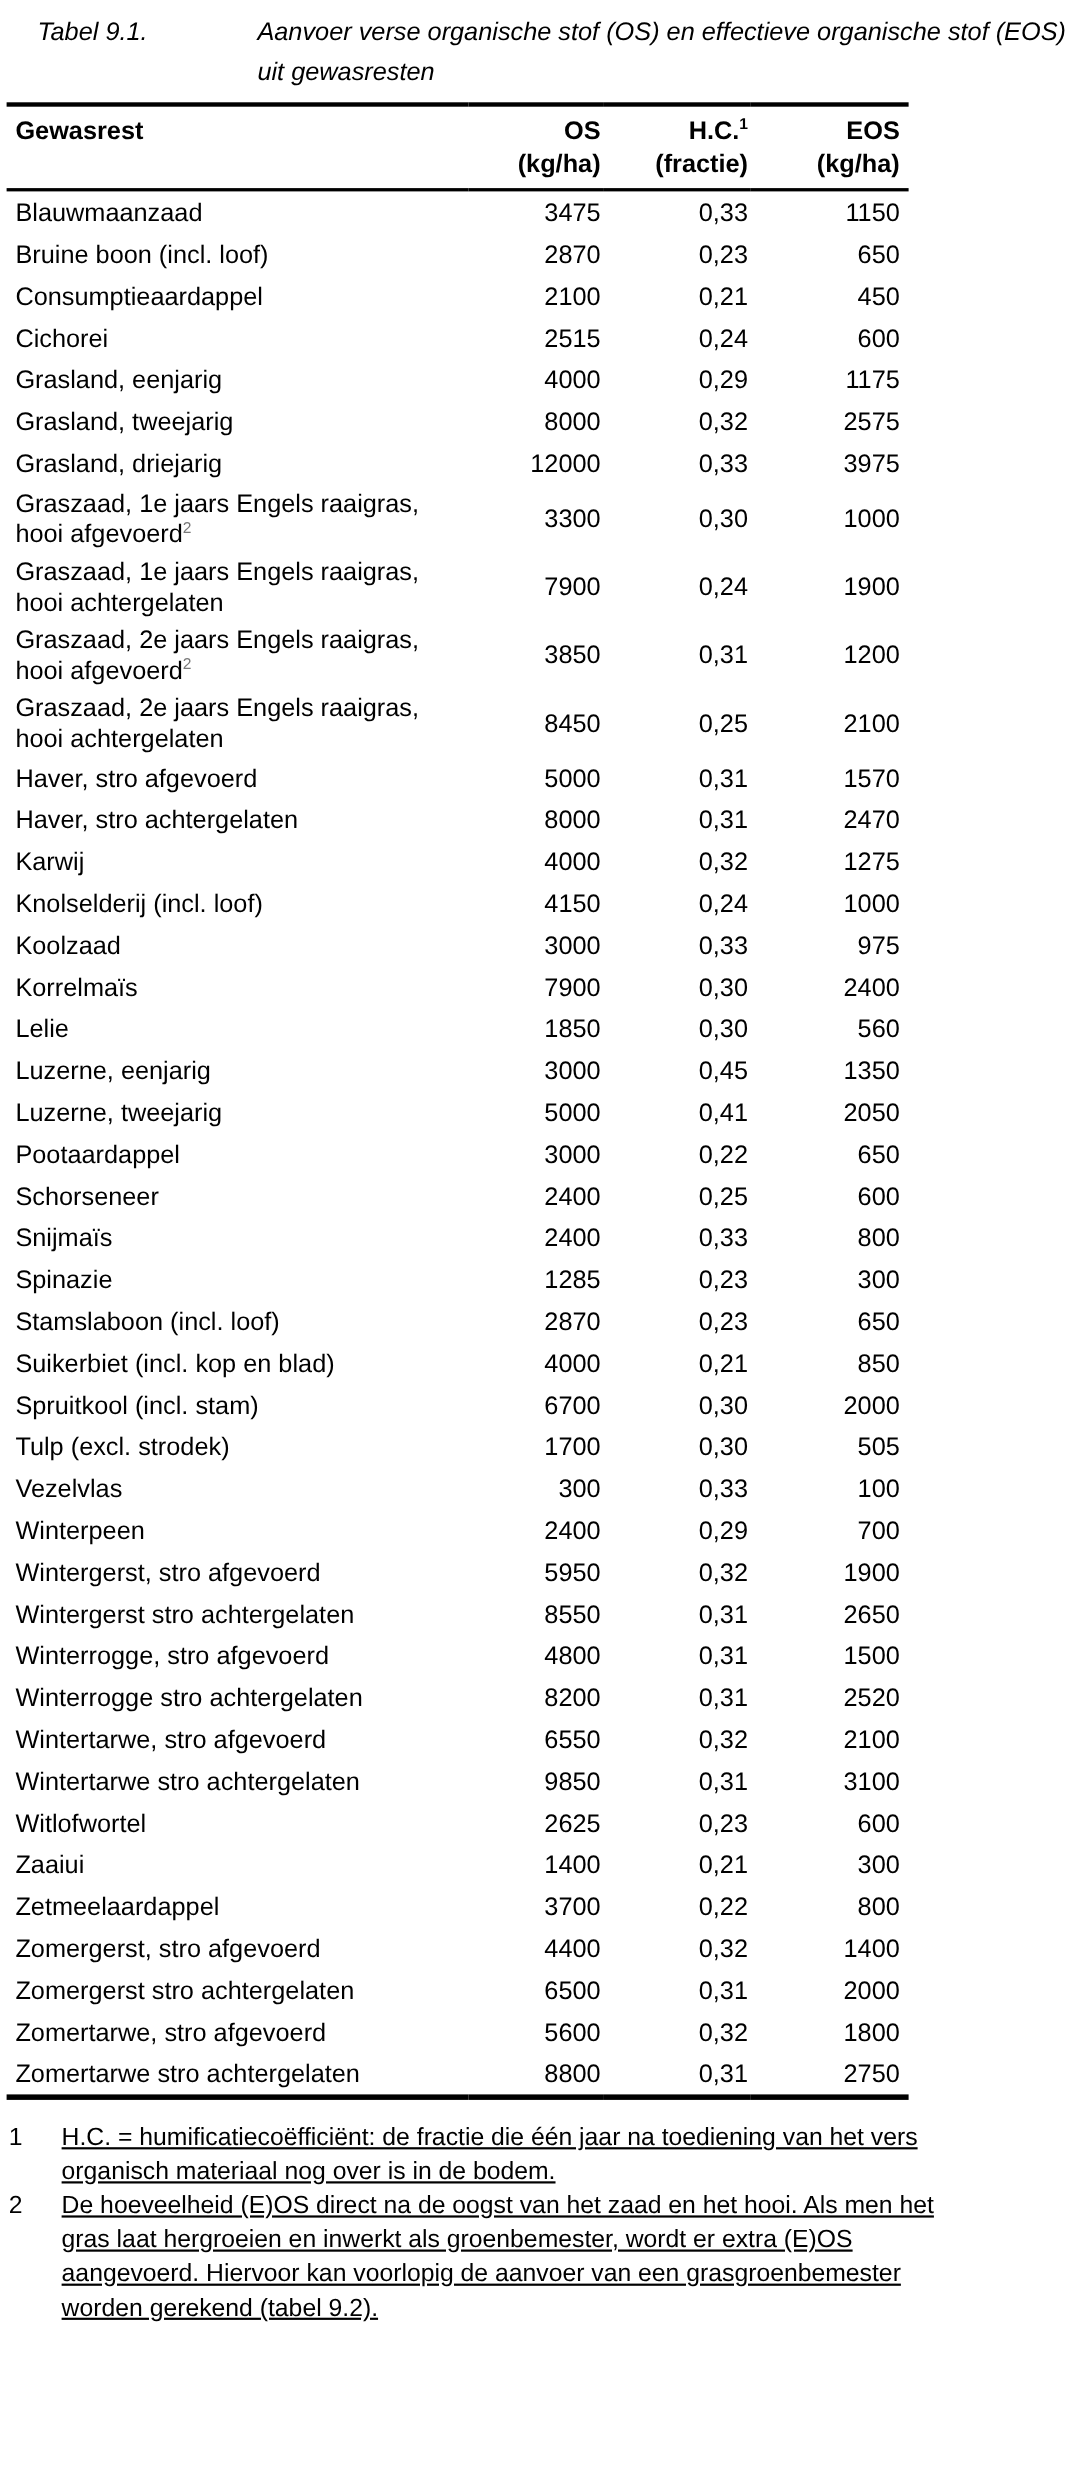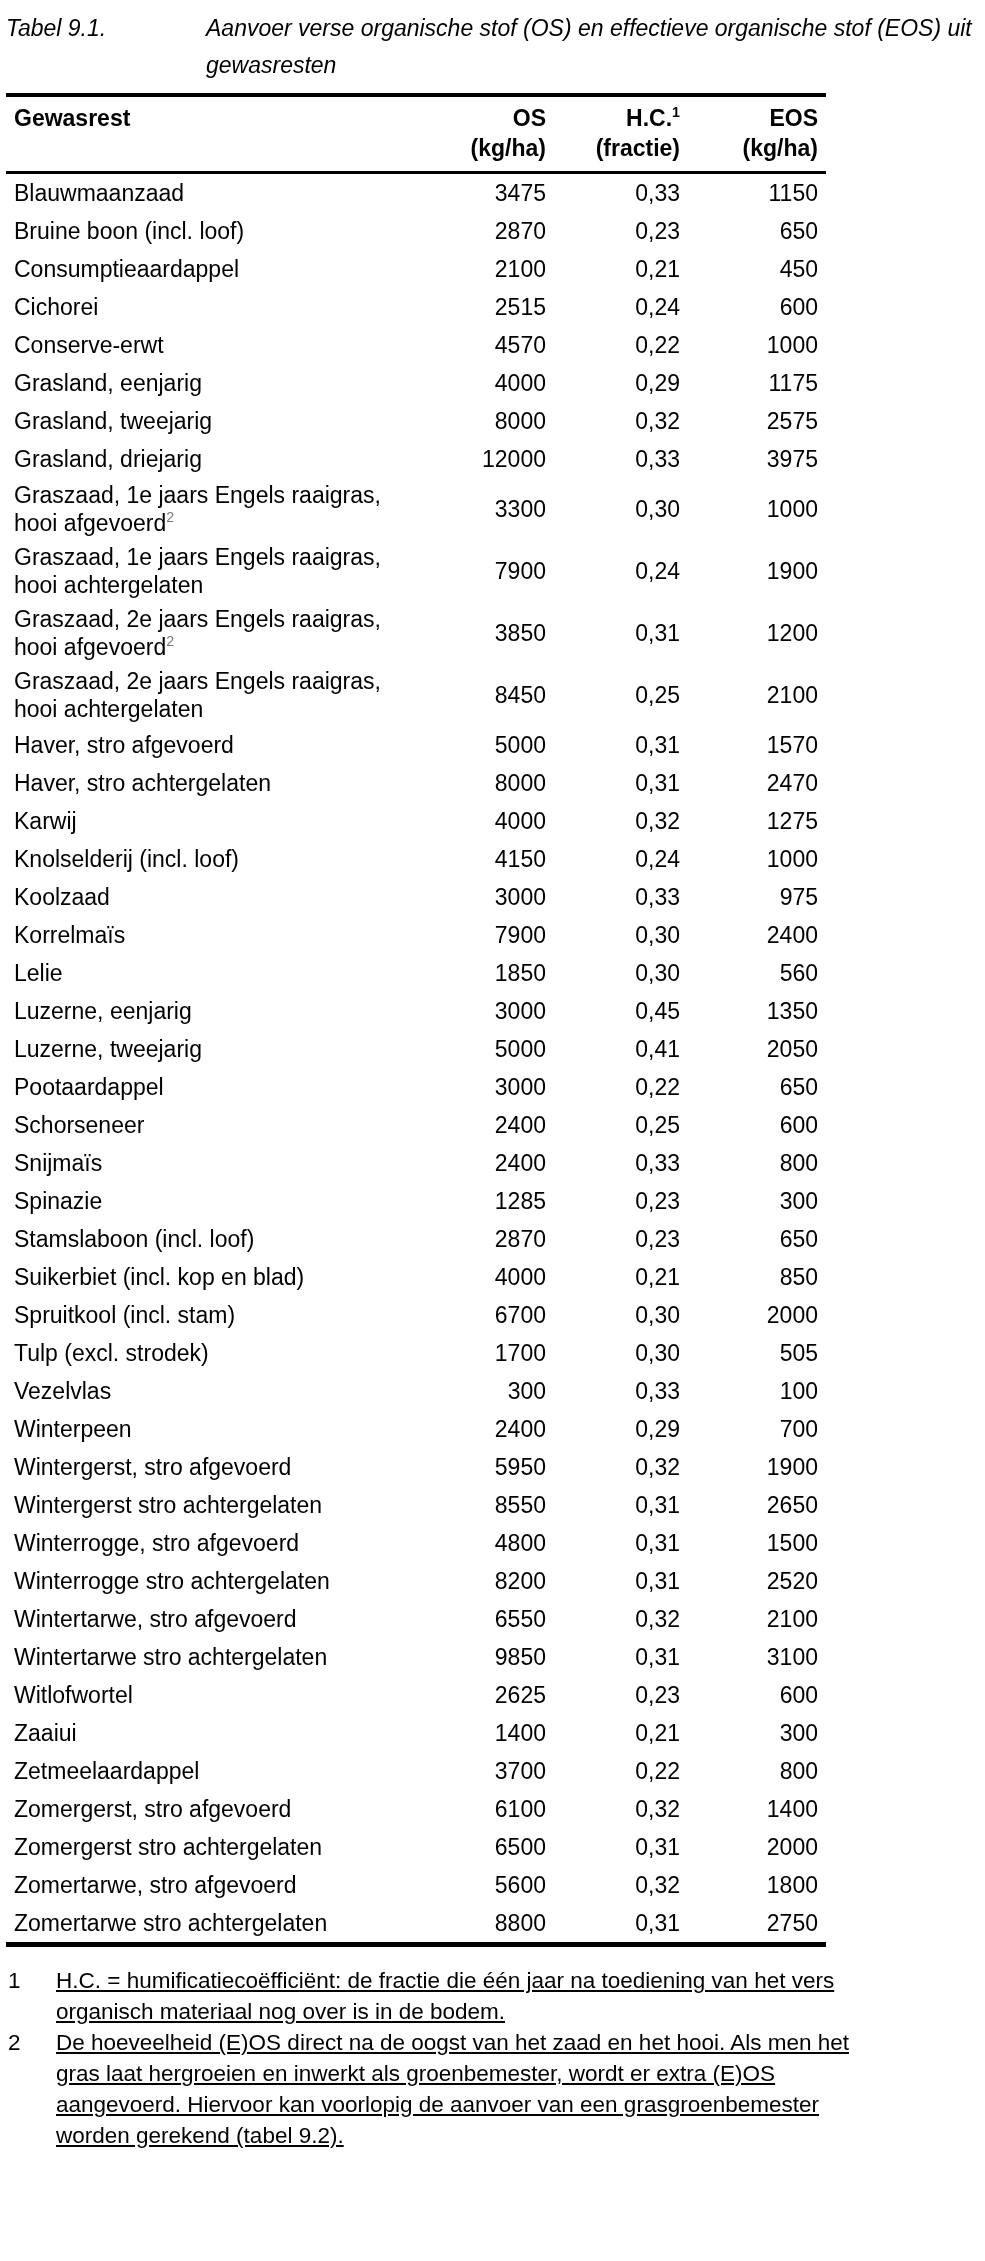--- a/index.html
+++ b/index.html
@@ -22,20 +22,21 @@
   .title-block {
     display: flex;
     font-style: italic;
     font-size: 23px;
     line-height: 37px;
     margin-bottom: 9px;
   }
   .title-label {
     flex: none;
     width: 152px;
+    margin-left: 28px;
   }
   .title-caption {
     max-width: 812px;
     margin-left: 48px;
   }
 
   
   table.data-table {
     border-collapse: collapse;
     table-layout: fixed;
@@ -168,29 +169,20 @@
     <td class="c-name">
       <div>Cichorei</div>
 
     </td>
     <td class="c-num col-os">2515</td>
     <td class="c-num col-hc">0,24</td>
     <td class="c-num col-eos">600</td>
   </tr>
         <tr class="data-row">
     <td class="c-name">
-      <div>Conserve-erwt</div>
-
-    </td>
-    <td class="c-num col-os">4570</td>
-    <td class="c-num col-hc">0,22</td>
-    <td class="c-num col-eos">1000</td>
-  </tr>
-        <tr class="data-row">
-    <td class="c-name">
       <div>Grasland, eenjarig</div>
 
     </td>
     <td class="c-num col-os">4000</td>
     <td class="c-num col-hc">0,29</td>
     <td class="c-num col-eos">1175</td>
   </tr>
         <tr class="data-row">
     <td class="c-name">
       <div>Grasland, tweejarig</div>
@@ -495,21 +487,21 @@
     </td>
     <td class="c-num col-os">3700</td>
     <td class="c-num col-hc">0,22</td>
     <td class="c-num col-eos">800</td>
   </tr>
         <tr class="data-row">
     <td class="c-name">
       <div>Zomergerst, stro afgevoerd</div>
 
     </td>
-    <td class="c-num col-os">6100</td>
+    <td class="c-num col-os">4400</td>
     <td class="c-num col-hc">0,32</td>
     <td class="c-num col-eos">1400</td>
   </tr>
         <tr class="data-row">
     <td class="c-name">
       <div>Zomergerst stro achtergelaten</div>
 
     </td>
     <td class="c-num col-os">6500</td>
     <td class="c-num col-hc">0,31</td>

